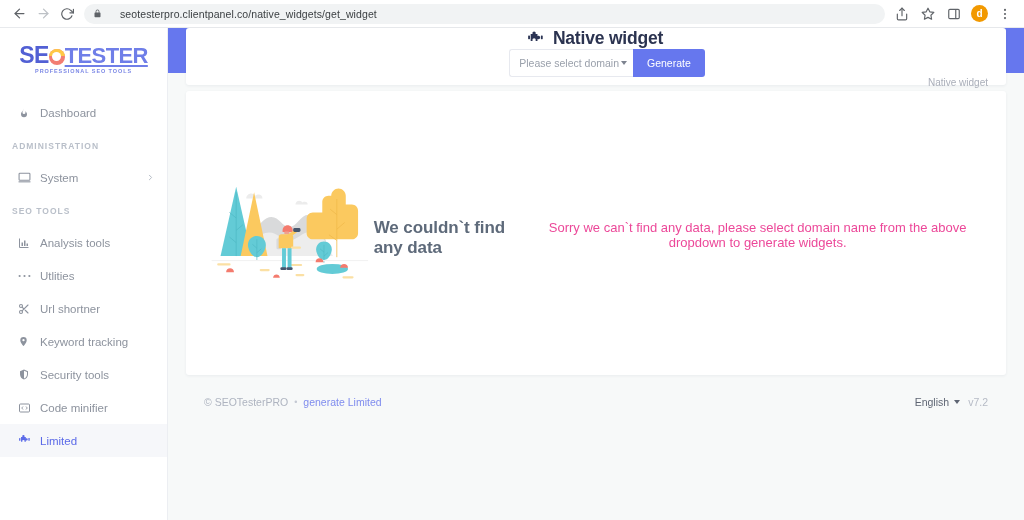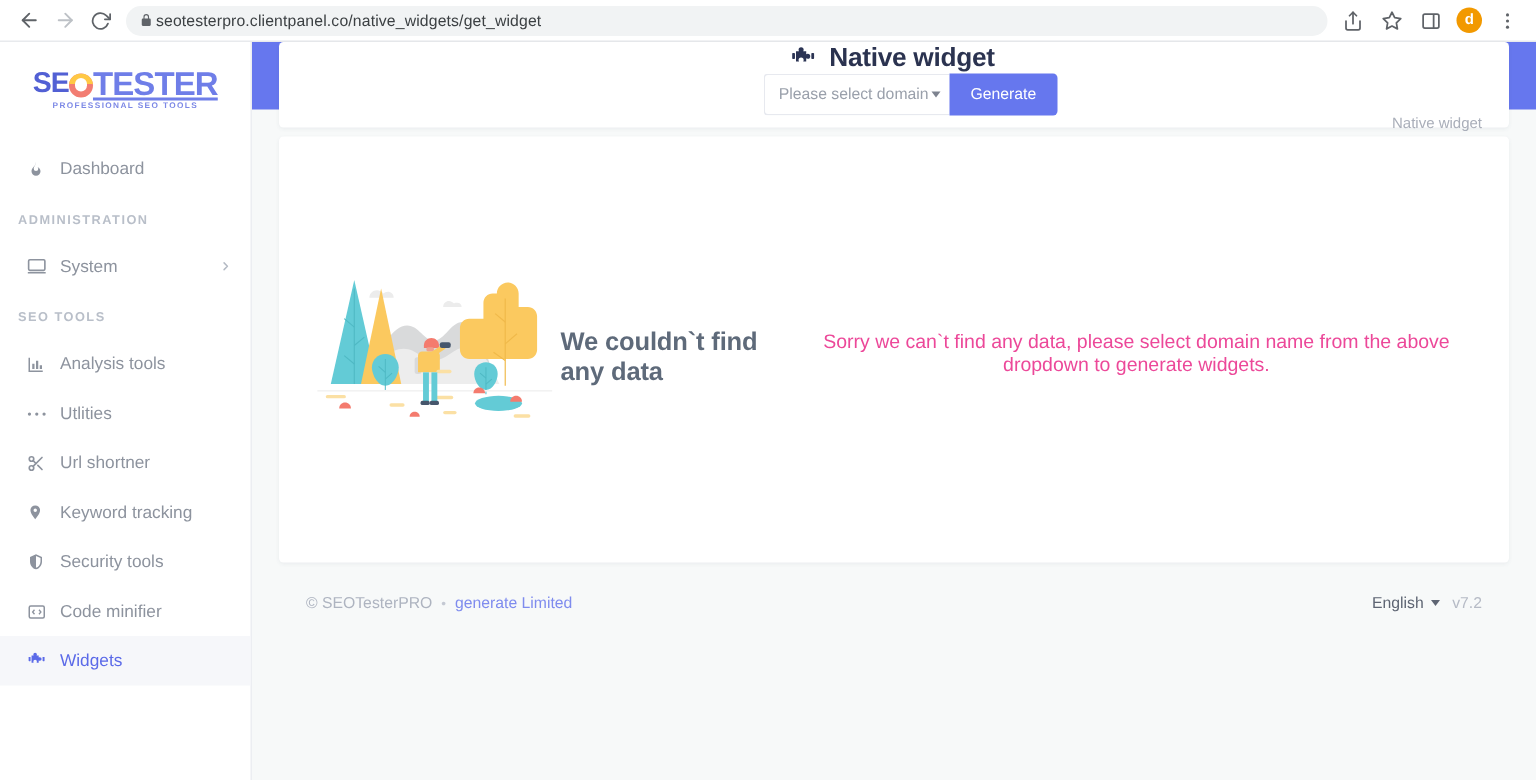--- a/index.html
+++ b/index.html
@@ -27,21 +27,21 @@
   }
   .nav-btn svg { display: block; }
   .omnibox {
     flex: 1;
     margin: 0 8px 0 6px;
     height: 20px;
     background: #f1f3f4;
     border-radius: 11px;
     display: flex; align-items: center;
     padding: 0 9px;
-    gap: 2px;
+    gap: 18px;
     min-width: 0;
   }
   .lock-icon { flex: 0 0 auto; display: flex; align-items: center; color: #5f6368; }
   .url-text {
     font-size: 10.5px; color: #3c4043;
     white-space: nowrap; overflow: hidden; text-overflow: ellipsis;
     letter-spacing: .1px;
   }
   .browser-actions { display: flex; align-items: center; gap: 8px; padding-right: 2px; }
   .bicon { width: 18px; height: 18px; display: flex; align-items: center; justify-content: center; color: #5f6368; }
@@ -61,21 +61,21 @@
     width: 168px; height: 492px;
     background: #ffffff;
     border-right: 1px solid #eceef2;
     flex: 0 0 168px;
     position: relative;
     overflow: hidden;
   }
   .logo-wrap { height: 56px; display: flex; align-items: center; justify-content: center; padding-top: 6px; }
   .logo { display: flex; flex-direction: column; align-items: center; }
   .logo-row { display: flex; align-items: center; line-height: 1; }
-  .logo-seo { font-size: 19px; font-weight: 700; color: #5260d4; letter-spacing: -.6px; }
+  .logo-seo { font-size: 23px; font-weight: 700; color: #5260d4; letter-spacing: -.6px; }
   .logo-o {
     width: 16px; height: 16px; border-radius: 50%;
     position: relative; margin: 0 0px; overflow: hidden;
     background: #f27d72;
     display: inline-block; transform: translateY(1px);
   }
   .logo-o::before {
     content: ""; position: absolute; left: 0; top: 0; width: 100%; height: 48%;
     background: #ffc845;
   }
@@ -377,21 +377,21 @@
       </div>
 
       <div class="nav-item active">
         <span class="ico">
           <svg width="13" height="13" viewBox="0 0 24 24" fill="currentColor">
               <path d="M10 2a2.2 2.2 0 0 1 2.2 2.2c0 .5-.2.9-.4 1.3h2.6v2.6c.4-.3.8-.4 1.3-.4A2.2 2.2 0 0 1 18 9.9a2.2 2.2 0 0 1-2.3 2.2c-.5 0-.9-.2-1.3-.4v2.7h-2.6c.2-.4.4-.8.4-1.3A2.2 2.2 0 0 0 10 10.9a2.2 2.2 0 0 0-2.2 2.2c0 .5.1.9.4 1.3H5.6V5.5h2.6c-.2-.4-.4-.8-.4-1.3A2.2 2.2 0 0 1 10 2z"></path>
               <rect x="2" y="7.5" width="2.4" height="5" rx=".6"></rect>
               <rect x="19.2" y="7.5" width="2.4" height="5" rx=".6"></rect>
             </svg>
         </span>
-        <span class="lbl">Widgets</span>
+        <span class="lbl">Limited</span>
       </div>
 
     </nav>
   </aside>
 
   <div class="main">
 
     <div class="topbar">
       <div class="hamburger">
         <span></span>

